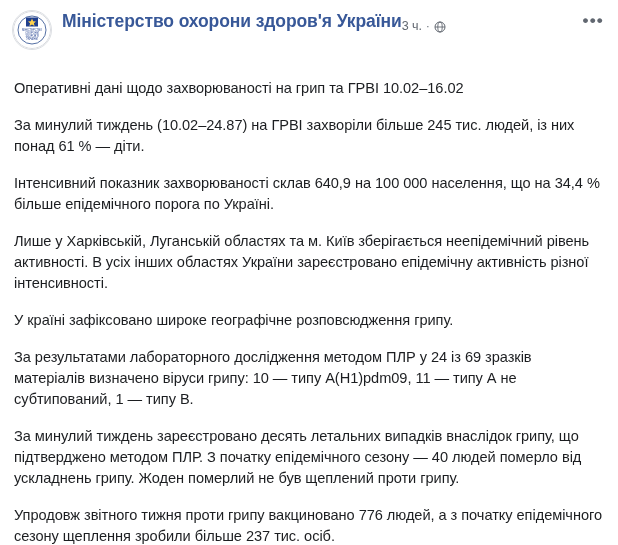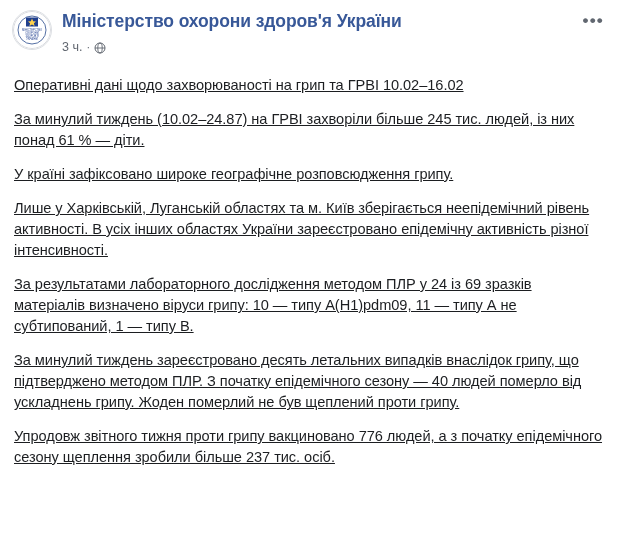--- a/index.html
+++ b/index.html
@@ -38,21 +38,21 @@
     flex: 0 0 40px;
     display: flex;
     align-items: center;
     justify-content: center;
     overflow: hidden;
   }
   .avatar svg { display: block; }
   .header-text {
     margin-left: 10px;
     display: flex;
-    flex-direction: column;
+    flex-direction: row;
     justify-content: flex-start;
     padding-top: 1px;
   }
   .page-name {
     color: #385898;
     font-size: 17.5px;
     font-weight: bold;
     line-height: 21px;
     letter-spacing: -0.1px;
     text-decoration: none;
@@ -93,23 +93,22 @@
     cursor: pointer;
     font-weight: bold;
   }
   .post-body {
     padding: 8px 14px 0 14px;
   }
   .para {
     font-size: 14.6px;
     line-height: 21px;
     color: #1c1e21;
-    margin: 8px 0 13px 0;
+    margin: 16px 0 13px 0;
     letter-spacing: -0.05px;
-    text-decoration: underline;
   }
   .para:last-child { margin-bottom: 0; }
 </style>
 </head>
 <body>
 
 <div class="post">
 
   <div class="post-header">
 
@@ -140,20 +139,21 @@
         </span>
       </div>
     </div>
 
     <div class="menu-dots">•••</div>
   </div>
 
   <div class="post-body">
     <p class="para">Оперативні дані щодо захворюваності на грип та ГРВІ 10.02–16.02</p>
     <p class="para">За минулий тиждень (10.02–24.87) на ГРВІ захворіли більше 245 тис. людей, із них понад 61 % — діти.</p>
+    <p class="para">Інтенсивний показник захворюваності склав 640,9 на 100 000 населення, що на 34,4 % більше епідемічного порога по Україні.</p>
+    <p class="para">Лише у Харківській, Луганській областях та м. Київ зберігається неепідемічний рівень активності. В усіх інших областях України зареєстровано епідемічну активність різної інтенсивності.</p>
     <p class="para">У країні зафіксовано широке географічне розповсюдження грипу.</p>
-    <p class="para">Лише у Харківській, Луганській областях та м. Київ зберігається неепідемічний рівень активності. В усіх інших областях України зареєстровано епідемічну активність різної інтенсивності.</p>
     <p class="para">За результатами лабораторного дослідження методом ПЛР у 24 із 69 зразків матеріалів визначено віруси грипу: 10 — типу A(H1)pdm09, 11 — типу А не субтипований, 1 — типу В.</p>
     <p class="para">За минулий тиждень зареєстровано десять летальних випадків внаслідок грипу, що підтверджено методом ПЛР. З початку епідемічного сезону — 40 людей померло від ускладнень грипу. Жоден померлий не був щеплений проти грипу.</p>
     <p class="para">Упродовж звітного тижня проти грипу вакциновано 776 людей, а з початку епідемічного сезону щеплення зробили більше 237 тис. осіб.</p>
   </div>
 
 </div>
 
 </body></html>

